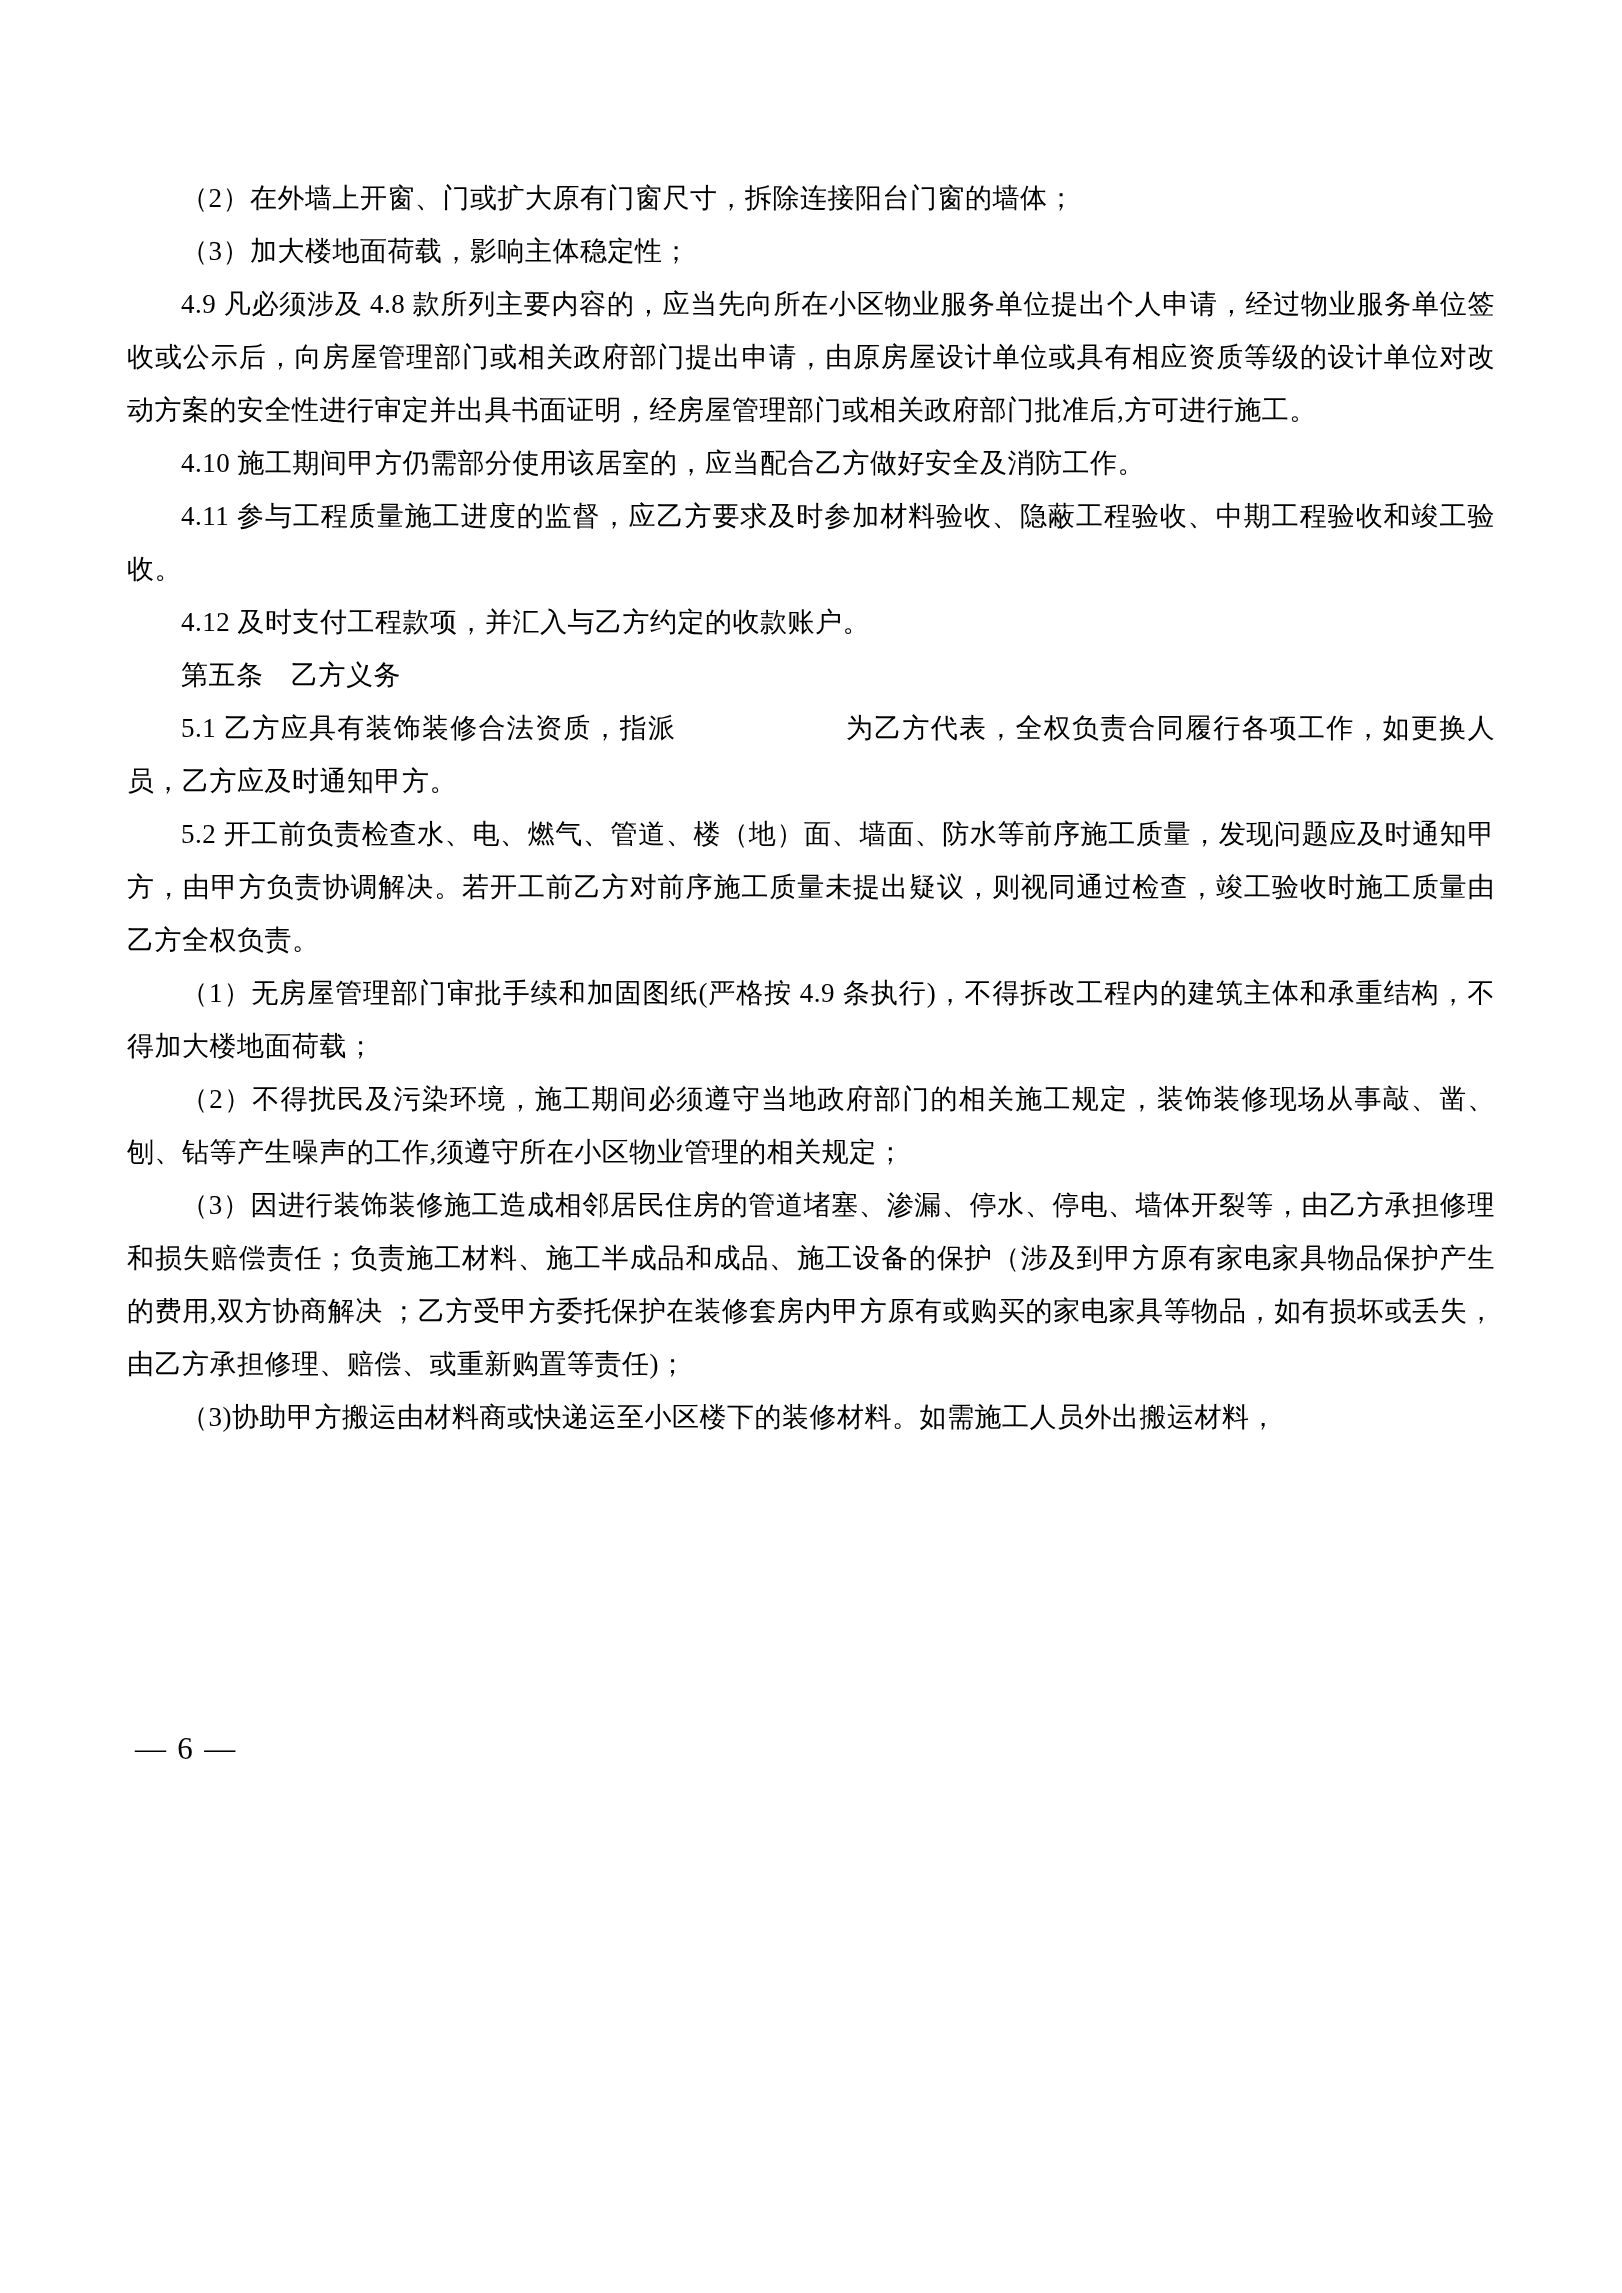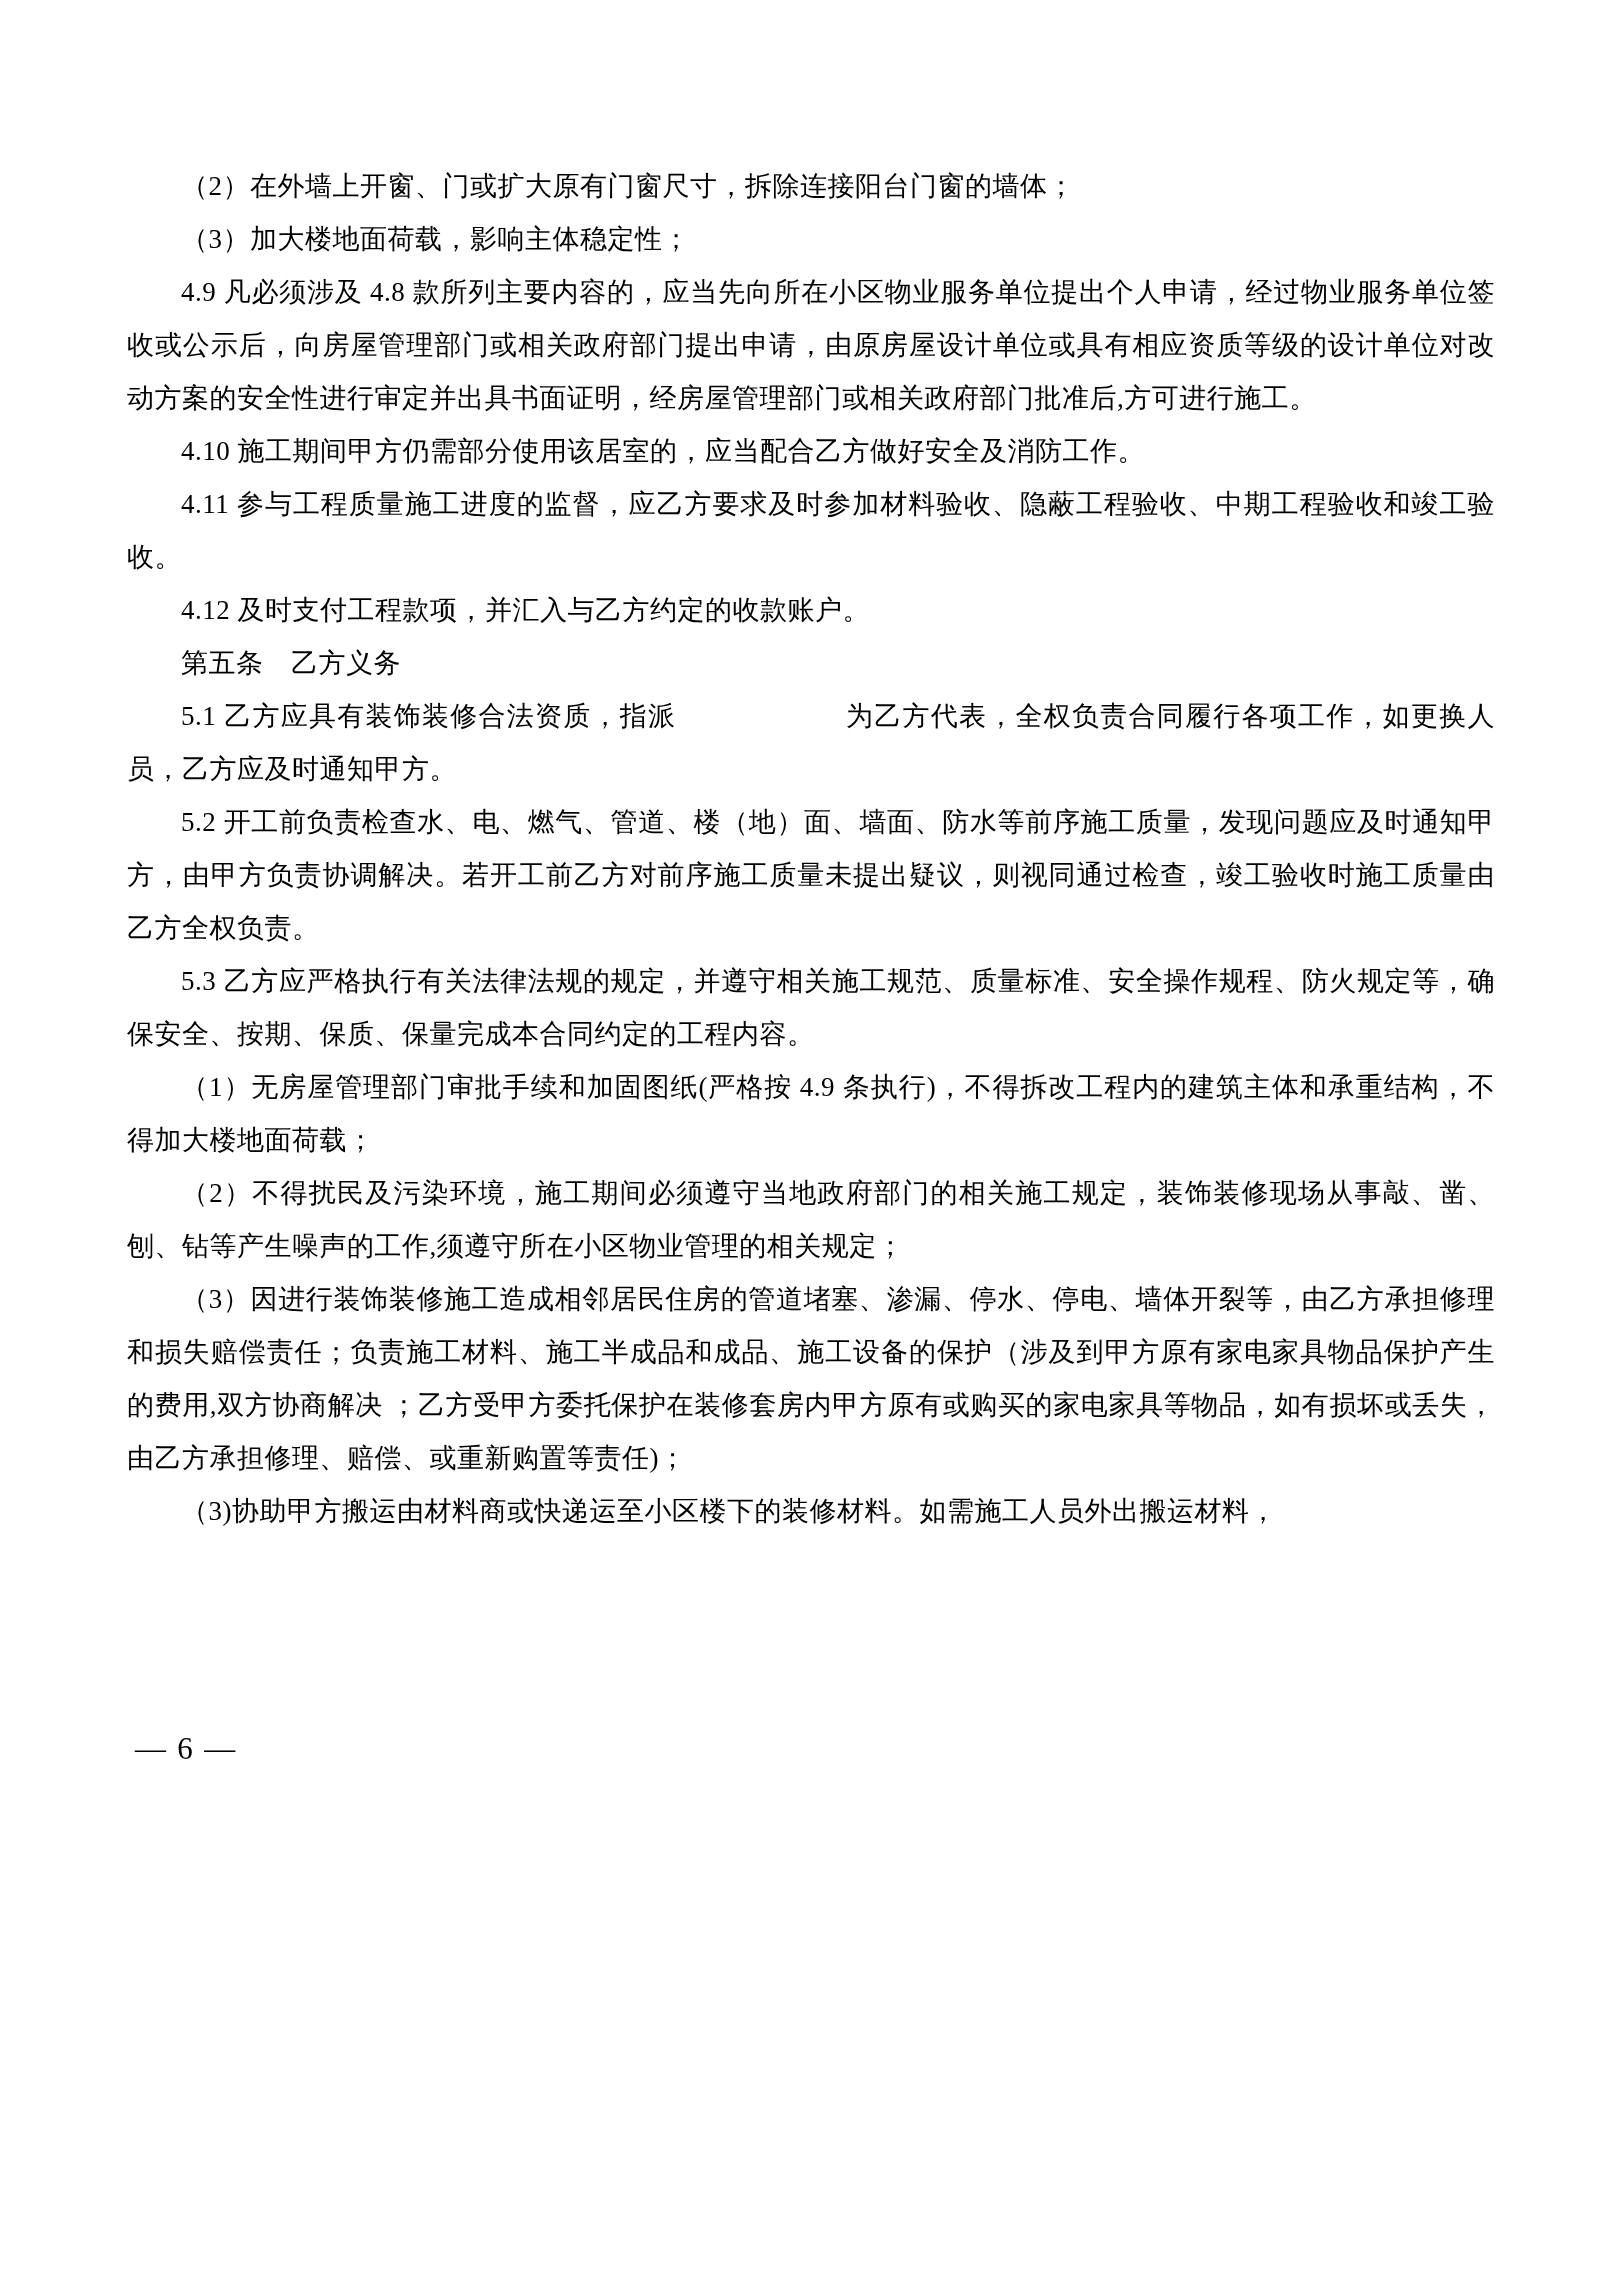--- a/index.html
+++ b/index.html
@@ -12,21 +12,21 @@
     width: 1623px;
     height: 2294px;
     background: #ffffff;
     font-family: "Liberation Serif", "DejaVu Serif", serif;
     color: #000000;
     overflow: hidden;
   }
   .content {
     position: absolute;
     left: 127px;
-    top: 160px;
+    top: 172px;
     width: 1368px;
   }
   .content p {
     margin: 0;
     padding: 0;
     font-size: 27px;
     line-height: 53px;
     text-align: justify;
     text-indent: 2em;
     letter-spacing: 0.5px;
@@ -49,21 +49,20 @@
   <div class="content">
     <p>（2）在外墙上开窗、门或扩大原有门窗尺寸，拆除连接阳台门窗的墙体；</p>
     <p>（3）加大楼地面荷载，影响主体稳定性；</p>
     <p>4.9 凡必须涉及 4.8 款所列主要内容的，应当先向所在小区物业服务单位提出个人申请，经过物业服务单位签收或公示后，向房屋管理部门或相关政府部门提出申请，由原房屋设计单位或具有相应资质等级的设计单位对改动方案的安全性进行审定并出具书面证明，经房屋管理部门或相关政府部门批准后,方可进行施工。</p>
     <p>4.10 施工期间甲方仍需部分使用该居室的，应当配合乙方做好安全及消防工作。</p>
     <p>4.11 参与工程质量施工进度的监督，应乙方要求及时参加材料验收、隐蔽工程验收、中期工程验收和竣工验收。</p>
     <p>4.12 及时支付工程款项，并汇入与乙方约定的收款账户。</p>
     <p>第五条　乙方义务</p>
     <p>5.1 乙方应具有装饰装修合法资质，指派　　　　　　为乙方代表，全权负责合同履行各项工作，如更换人员，乙方应及时通知甲方。</p>
     <p>5.2 开工前负责检查水、电、燃气、管道、楼（地）面、墙面、防水等前序施工质量，发现问题应及时通知甲方，由甲方负责协调解决。若开工前乙方对前序施工质量未提出疑议，则视同通过检查，竣工验收时施工质量由乙方全权负责。</p>
-    <p>5.3 乙方应严格执行有关法律法规的规定，并遵守相关施工规范、质量标准、安全操作规程、防火规定等，确保安全、按期、保质、保量完成本合同约定的工程内容。</p>
     <p>（1）无房屋管理部门审批手续和加固图纸(严格按 4.9 条执行)，不得拆改工程内的建筑主体和承重结构，不得加大楼地面荷载；</p>
     <p>（2）不得扰民及污染环境，施工期间必须遵守当地政府部门的相关施工规定，装饰装修现场从事敲、凿、刨、钻等产生噪声的工作,须遵守所在小区物业管理的相关规定；</p>
     <p>（3）因进行装饰装修施工造成相邻居民住房的管道堵塞、渗漏、停水、停电、墙体开裂等，由乙方承担修理和损失赔偿责任；负责施工材料、施工半成品和成品、施工设备的保护（涉及到甲方原有家电家具物品保护产生的费用,双方协商解决 ；乙方受甲方委托保护在装修套房内甲方原有或购买的家电家具等物品，如有损坏或丢失，由乙方承担修理、赔偿、或重新购置等责任)；</p>
     <p>（3)协助甲方搬运由材料商或快递运至小区楼下的装修材料。如需施工人员外出搬运材料，</p>
   </div>
   <div class="page-footer">— 6 —</div>
 </div>
 
 
 </body></html>

